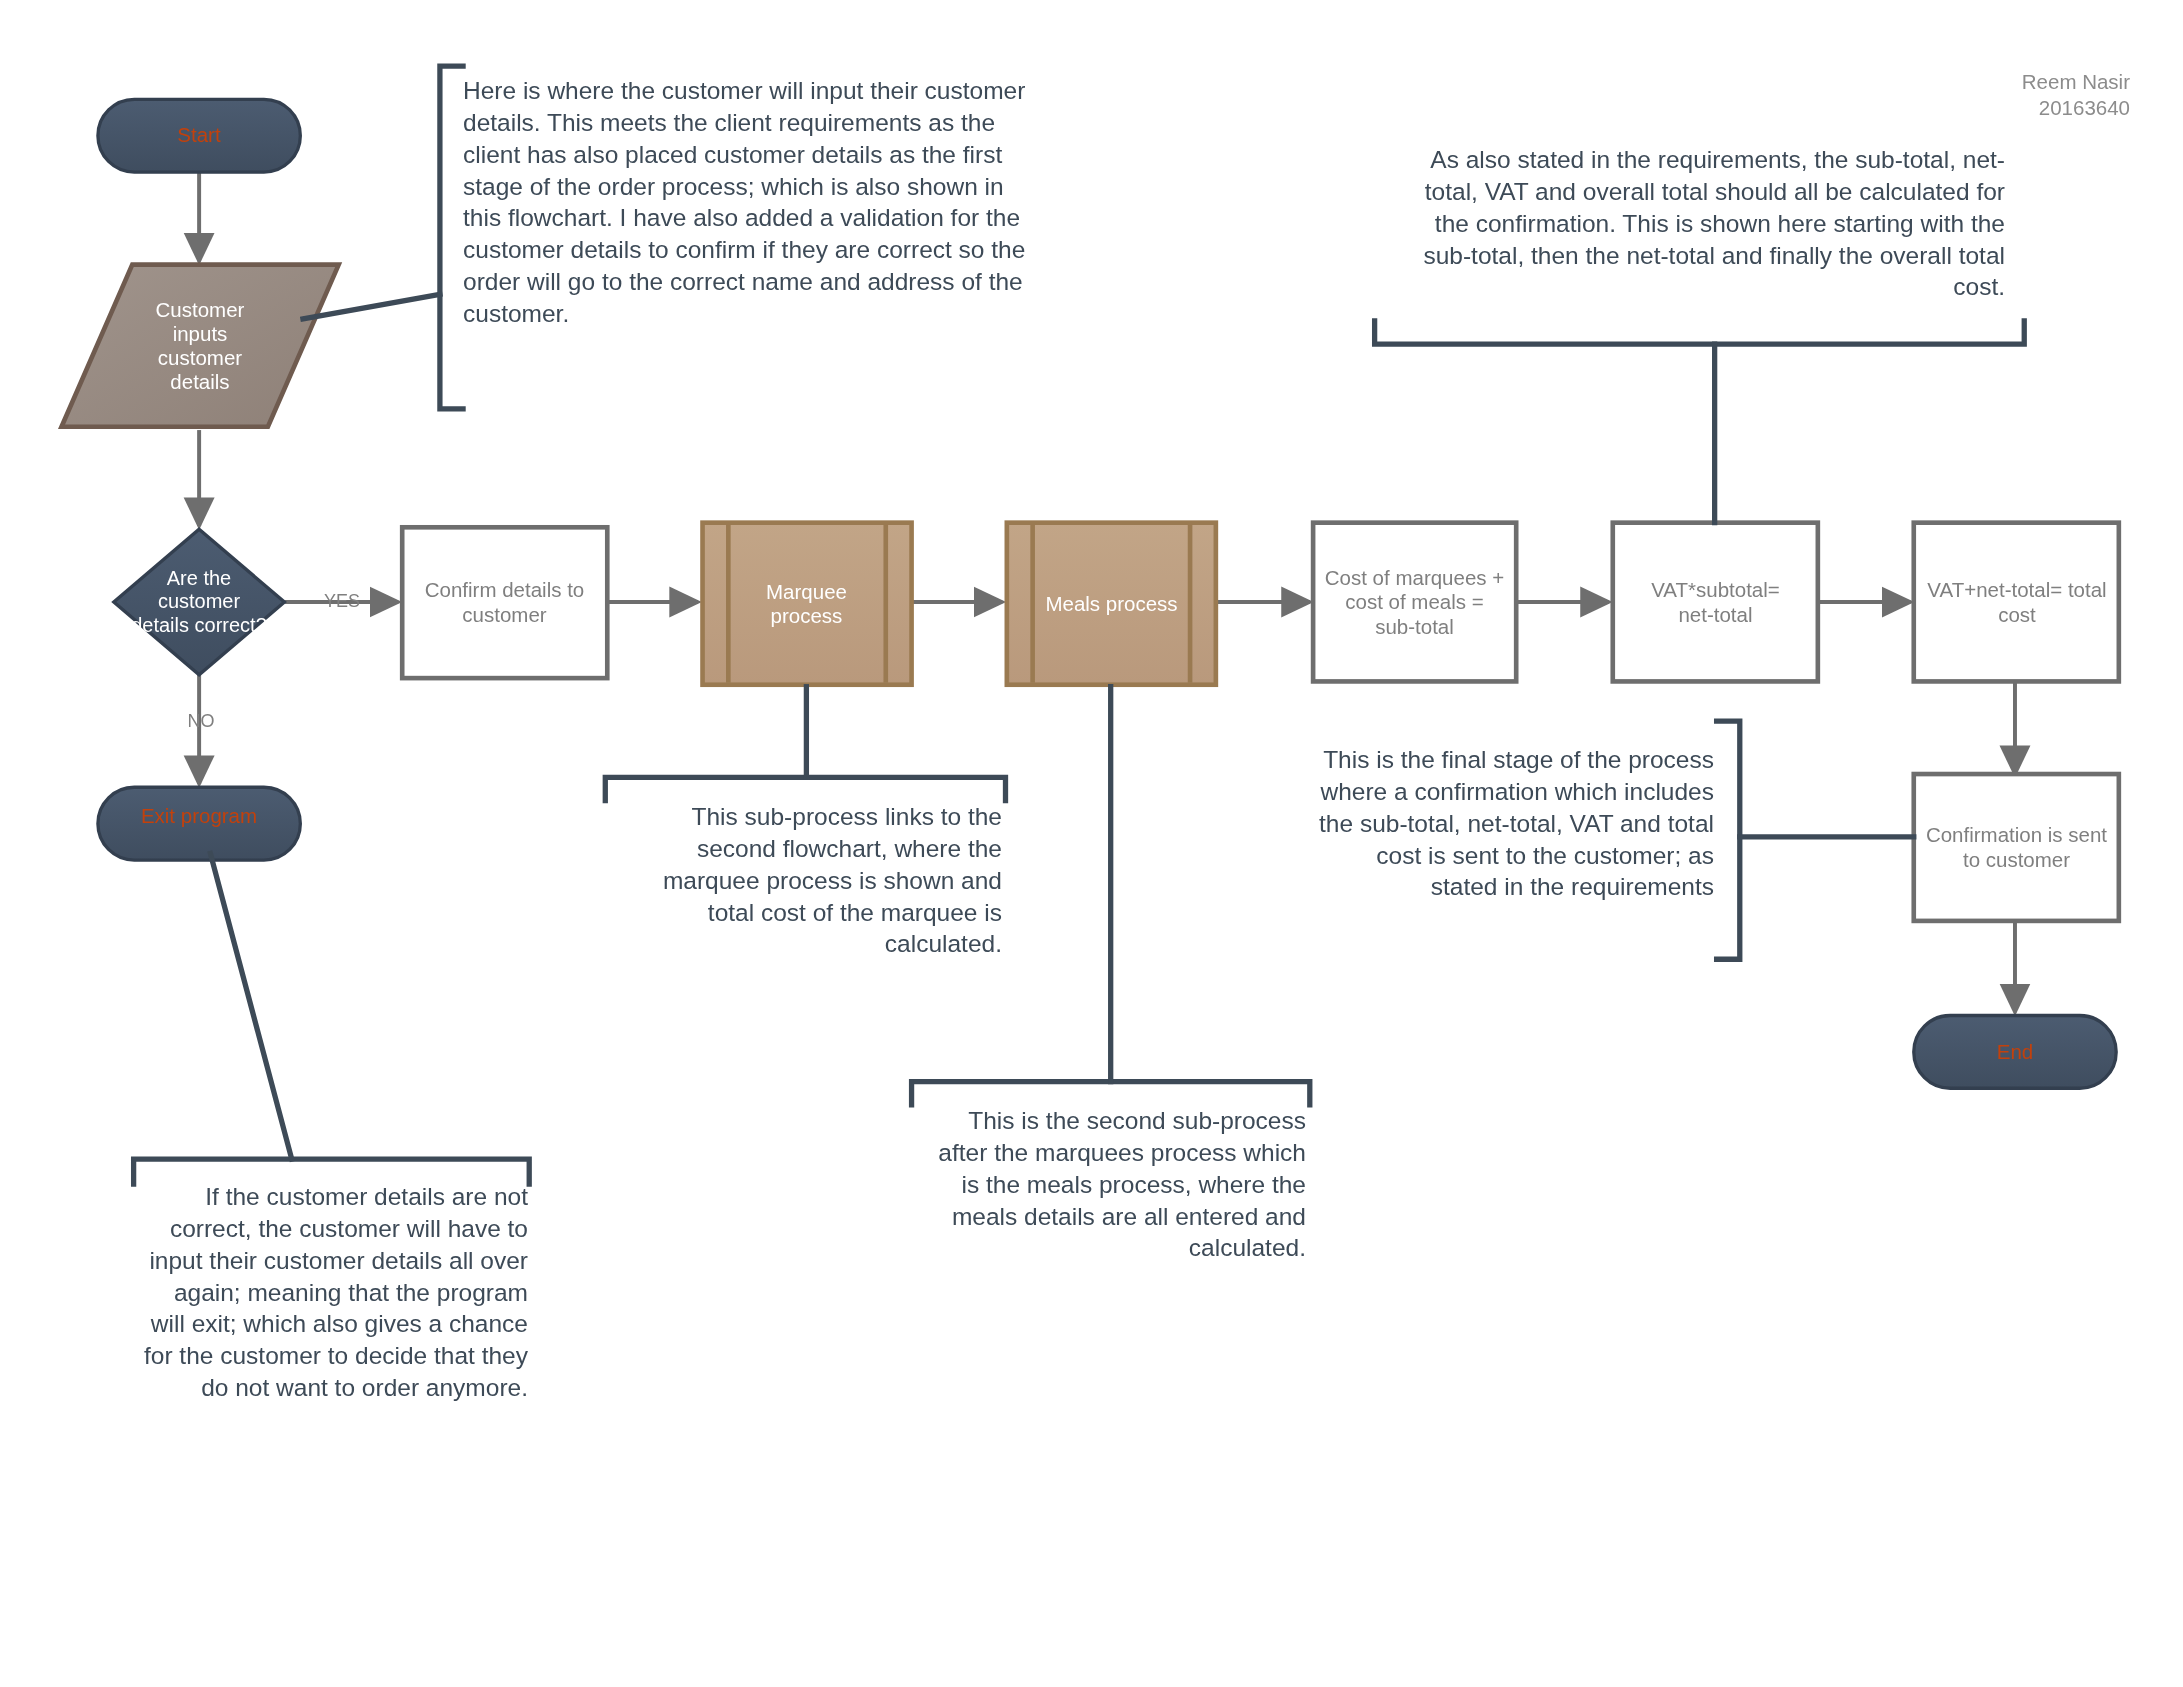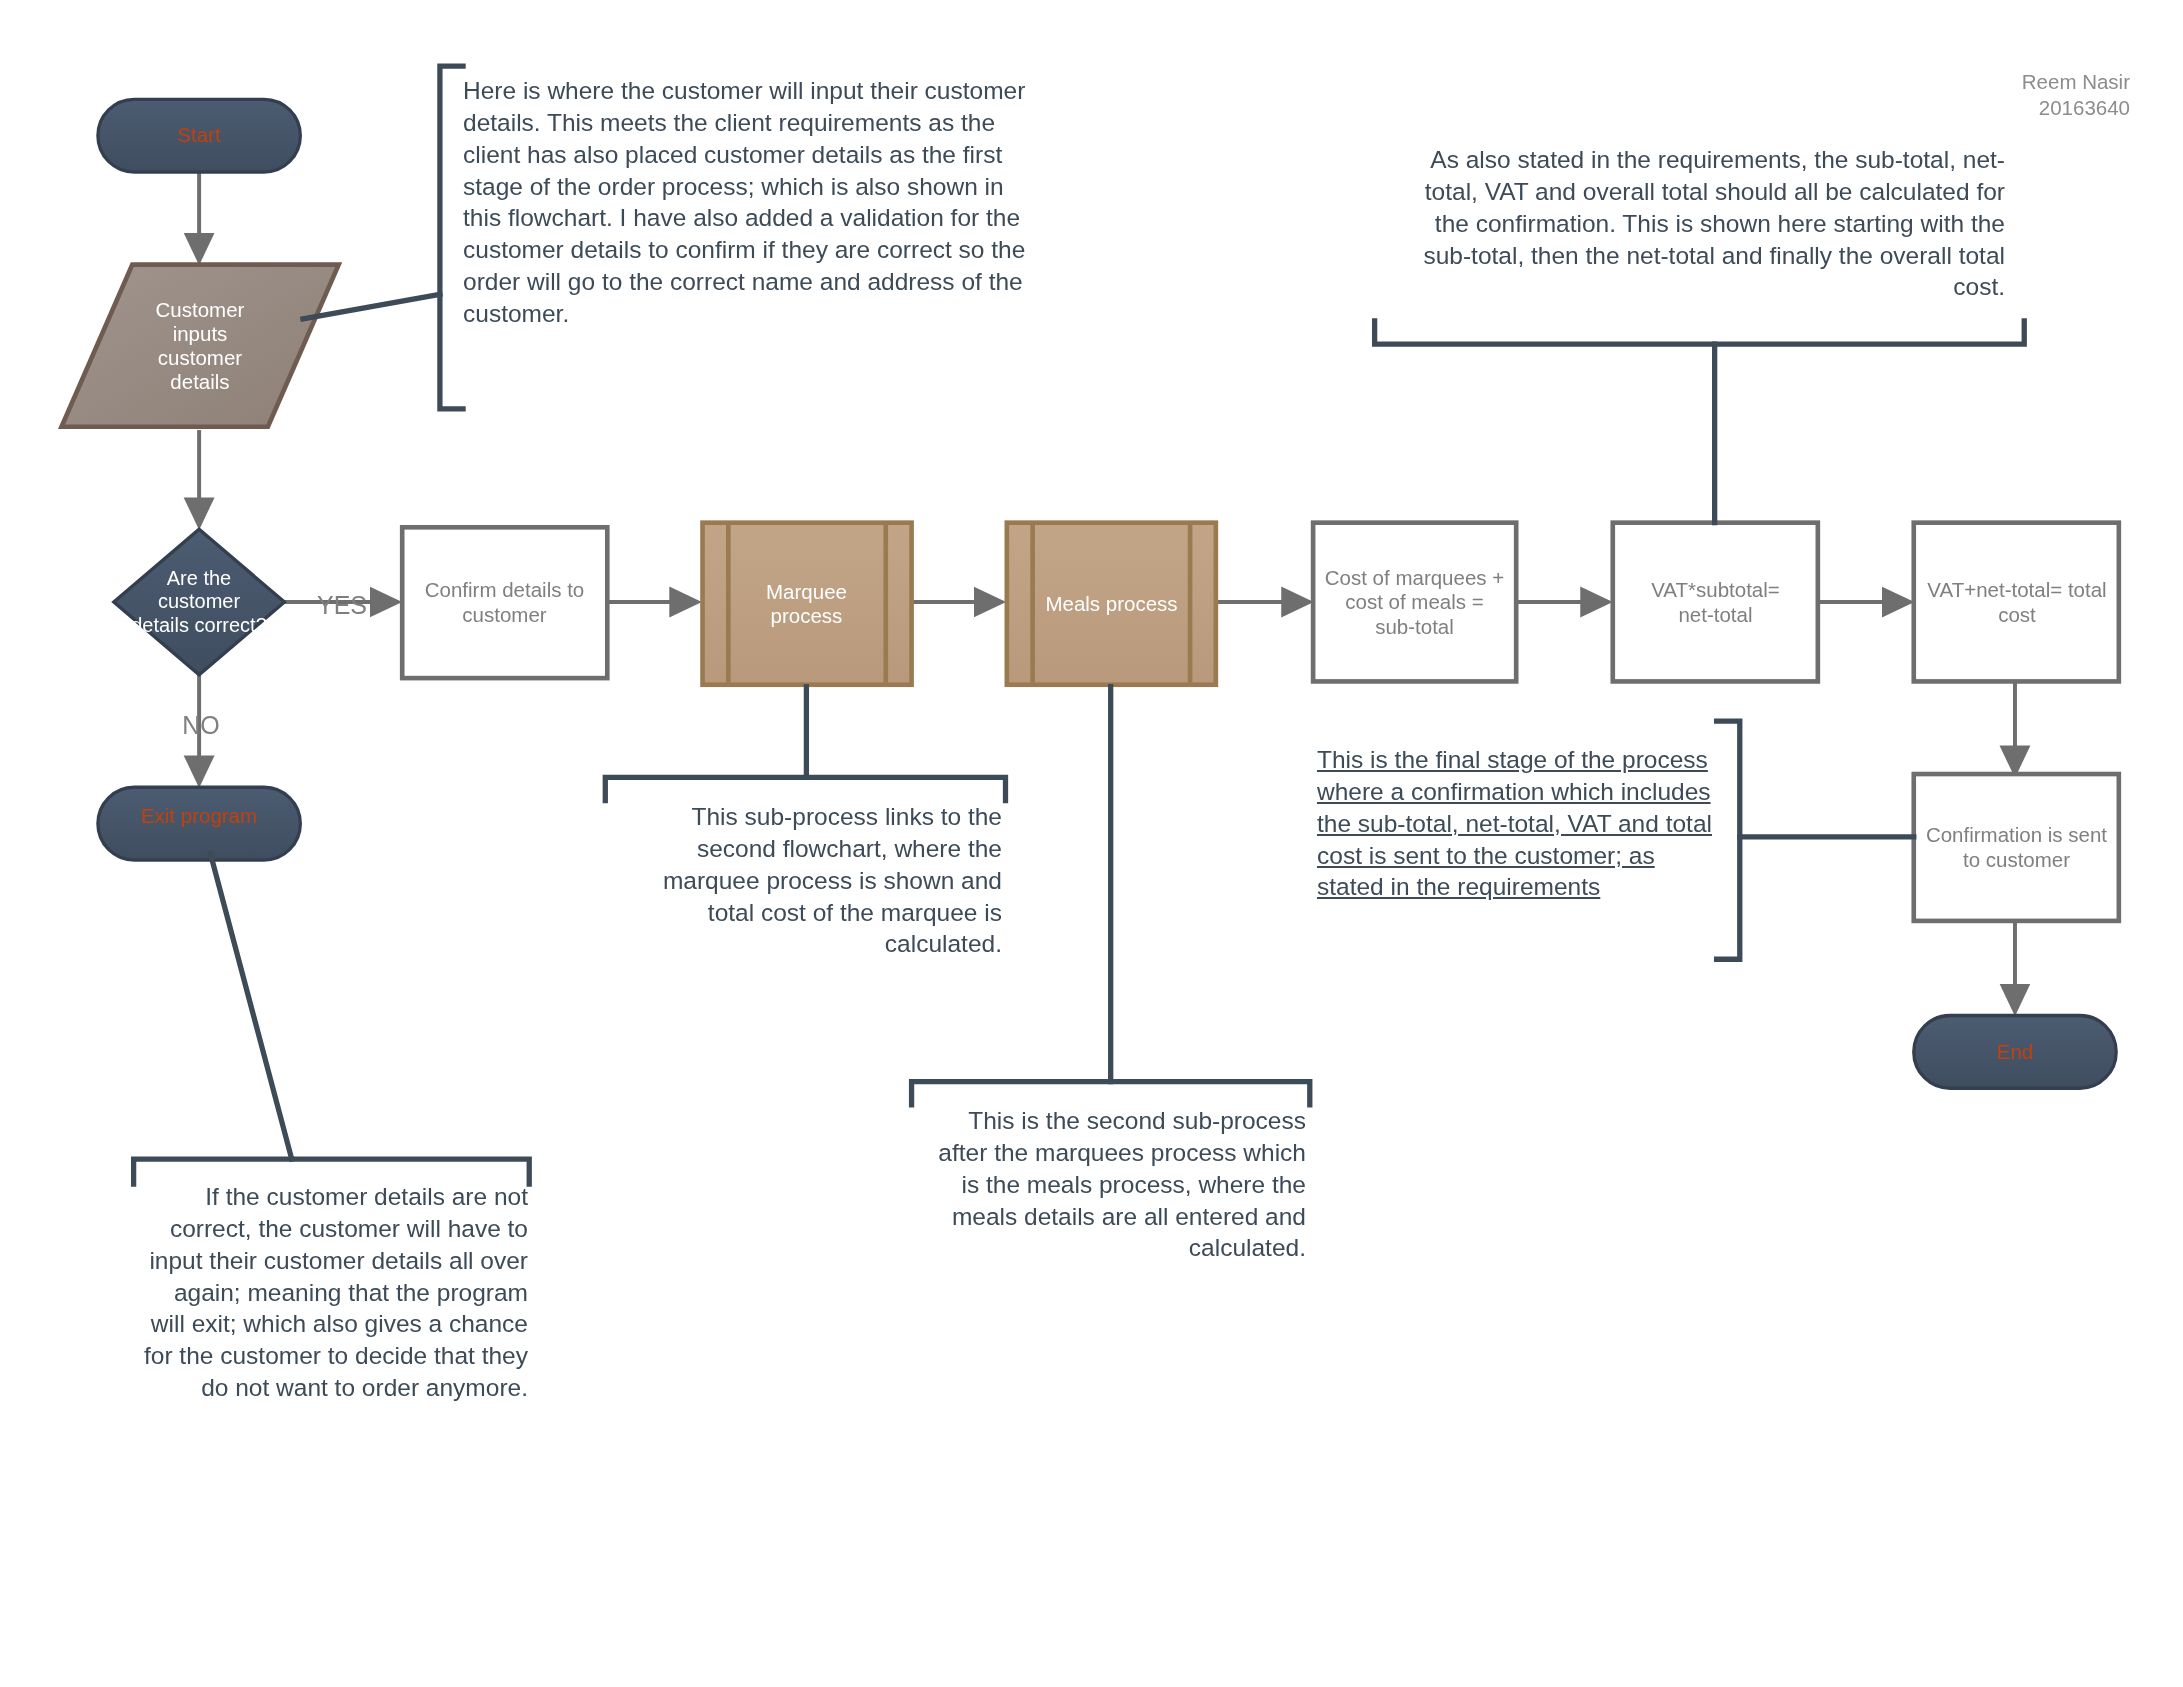--- a/index.html
+++ b/index.html
@@ -51,35 +51,35 @@
     color: #ffffff;
     font-size: 20.5px;
   }
   .proc-label {
     color: #7f7f7f;
     font-size: 20.5px;
   }
   .edge-label {
     position: absolute;
     color: #7f7f7f;
-    font-size: 25px;
+    font-size: 18px;
     text-align: center;
     white-space: nowrap;
   }
 
   
   .note {
     position: absolute;
     color: #3d4a57;
     font-size: 24.5px;
     line-height: 1.3;
   }
   .note-left   { text-align: left; }
   .note-center { text-align: right; }
-  .note-right  { text-align: left; text-decoration: underline; }
+  .note-right  { text-align: right; }
 
   
   .credit {
     position: absolute;
     color: #8c8c8c;
     font-size: 20.5px;
     text-align: right;
     line-height: 1.25;
   }
 </style>

